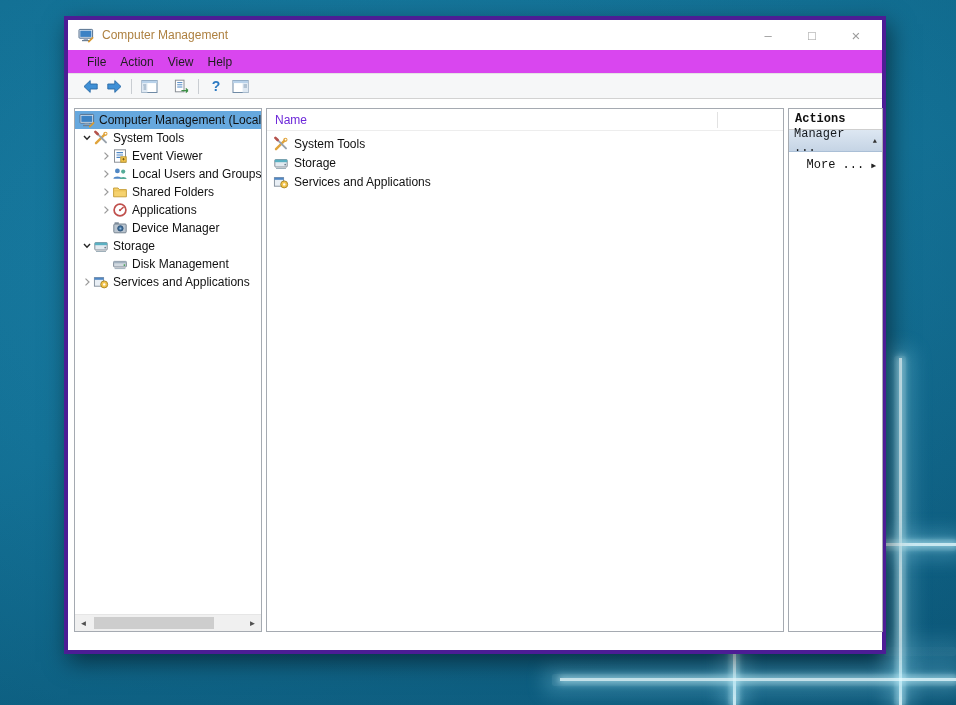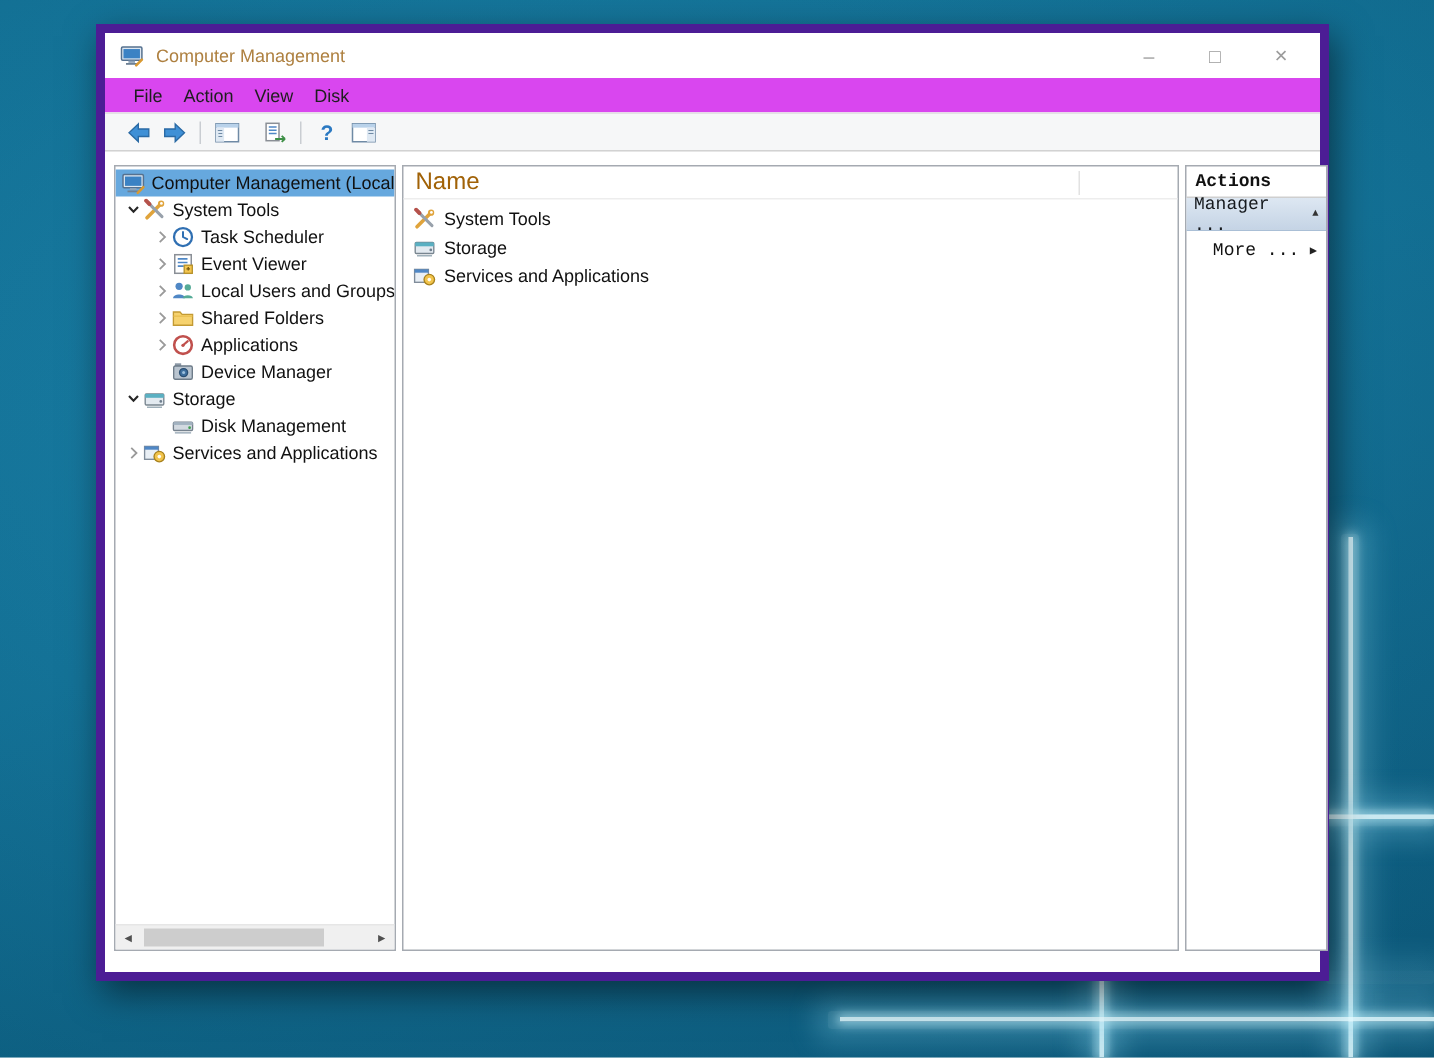--- a/index.html
+++ b/index.html
@@ -15,21 +15,21 @@
       linear-gradient(160deg, #0f7ca6 0%, #0e79a3 45%, #0a648c 100%);
   }
 
   
   .gl  { position:absolute; background:rgba(160,225,245,0.25); box-shadow:0 0 18px 8px rgba(140,215,240,0.28); border-radius:2px; }
   .glc { position:absolute; background:rgba(228,250,255,0.85); box-shadow:0 0 7px 2px rgba(190,240,252,0.75); }
 
   
   .window {
     position:absolute; left:64px; top:16px; width:822px; height:638px;
-    background:#ffffff; border:6px solid #4c1d95;
+    background:#ffffff; border:4px solid #4c1d95;
     box-shadow:4px 8px 22px rgba(0,0,0,0.5);
   }
   .titlebar { height:30px; display:flex; align-items:center; padding-left:10px; background:#fff; }
   .titlebar .app-ic { width:16px; height:16px; flex:none; }
   .title-text { margin-left:8px; font-size:12px; color:#ae8040; }
   .controls { margin-left:auto; display:flex; height:100%; margin-right:4px; }
   .ctrl { width:44px; display:flex; align-items:center; justify-content:center; color:#9c9c9c; font-size:13px; cursor:default; }
   .ctrl.close { font-size:15px; }
 
   .menubar { height:23px; display:flex; align-items:center; padding-left:12px; background:#d946ef; }
@@ -58,21 +58,21 @@
   .chev { width:12px; flex:none; display:flex; align-items:center; justify-content:center; }
   .icon16 { width:16px; height:16px; flex:none; margin-right:4px; display:flex; align-items:center; justify-content:center; }
   .icon16 svg { display:block; }
 
   .hscroll { position:absolute; left:0; right:0; bottom:0; height:17px; background:#f0f0f0; display:flex; border-top:1px solid #e6e6e6; }
   .sb-btn { width:17px; display:flex; align-items:center; justify-content:center; font-size:8px; color:#505050; }
   .sb-track { flex:1; position:relative; }
   .sb-thumb { position:absolute; left:2px; top:2px; bottom:2px; width:120px; background:#cdcdcd; }
 
   
-  .list-header { position:relative; height:22px; display:flex; align-items:center; padding-left:8px; font-size:16px; color:#a16207; border-bottom:1px solid #ededed; }
+  .list-header { position:relative; height:22px; display:flex; align-items:center; padding-left:8px; font-size:12px; color:#6d28d9; border-bottom:1px solid #ededed; }
   .col-div { position:absolute; left:450px; top:3px; height:16px; width:1px; background:#e2e2e2; }
   .lrow { display:flex; align-items:center; height:19px; font-size:12px; color:#111; padding-left:6px; }
   .lrow .icon16 { margin-right:5px; }
   .list-body { padding-top:3px; }
 
   
   .actions-header { height:21px; display:flex; align-items:center; padding-left:6px; font-size:12px; font-weight:bold; color:#111; border-bottom:1px solid #cfcfcf; }
   .action-group {
     height:22px; display:flex; align-items:center; padding:0 5px; font-size:12px; color:#15191d;
     background:linear-gradient(#dde7f2, #c5d4e5); border-bottom:1px solid #aabfd6;
@@ -119,21 +119,21 @@
       <div class="ctrl close">
           <span>×</span>
         </div>
     </div>
   </div>
 
   <div class="menubar">
     <span class="menu-item">File</span>
     <span class="menu-item">Action</span>
     <span class="menu-item">View</span>
-    <span class="menu-item">Disk</span>
+    <span class="menu-item">Help</span>
   </div>
 
   <div class="toolbar">
     <button class="tbtn">
       <svg width="17" height="15" viewBox="0 0 17 15">
           <path d="M8.2 1.6 L2 7.5 L8.2 13.4 L8.2 10 L15.2 10 L15.2 5 L8.2 5 Z" fill="#3f90d6" stroke="#2a6aa5" stroke-width="0.9"></path>
         </svg>
     </button>
     <button class="tbtn">
       <svg width="17" height="15" viewBox="0 0 17 15">
@@ -196,34 +196,20 @@
             <path d="M3 13.2 L11.8 4.4" stroke="#e0a43c" stroke-width="2.4" stroke-linecap="round"></path>
             <circle cx="12.4" cy="3.8" r="2.1" fill="#e0a43c"></circle>
             <circle cx="12.6" cy="3.6" r="0.9" fill="#fff"></circle>
             <path d="M4 3.4 L13 12.4" stroke="#98a1ab" stroke-width="2" stroke-linecap="round"></path>
             <path d="M2.4 1.8 L4.6 4" stroke="#b5524b" stroke-width="2.6" stroke-linecap="round"></path>
           </svg>
       </span>
       <span>System Tools</span>
     </div>
 
-    <div class="trow lvl2">
-      <span class="chev">
-        <svg width="10" height="10" viewBox="0 0 10 10">
-            <path d="M3.5 1.6 L7 5 L3.5 8.4" fill="none" stroke="#9a9a9a" stroke-width="1.2"></path>
-          </svg>
-      </span>
-      <span class="icon16">
-        <svg width="16" height="16" viewBox="0 0 16 16">
-            <circle cx="8" cy="8" r="6" fill="#fefefe" stroke="#2f6fb2" stroke-width="1.5"></circle>
-            <path d="M8 4.6 L8 8 L10.8 9.4" stroke="#2f6fb2" stroke-width="1.3" fill="none" stroke-linecap="round"></path>
-          </svg>
-      </span>
-      <span>Task Scheduler</span>
-    </div>
 
     <div class="trow lvl2">
       <span class="chev">
         <svg width="10" height="10" viewBox="0 0 10 10">
             <path d="M3.5 1.6 L7 5 L3.5 8.4" fill="none" stroke="#9a9a9a" stroke-width="1.2"></path>
           </svg>
       </span>
       <span class="icon16">
         <svg width="16" height="16" viewBox="0 0 16 16">
             <rect x="2.5" y="1.8" width="11" height="12.4" fill="#ffffff" stroke="#8a8f96"></rect>

